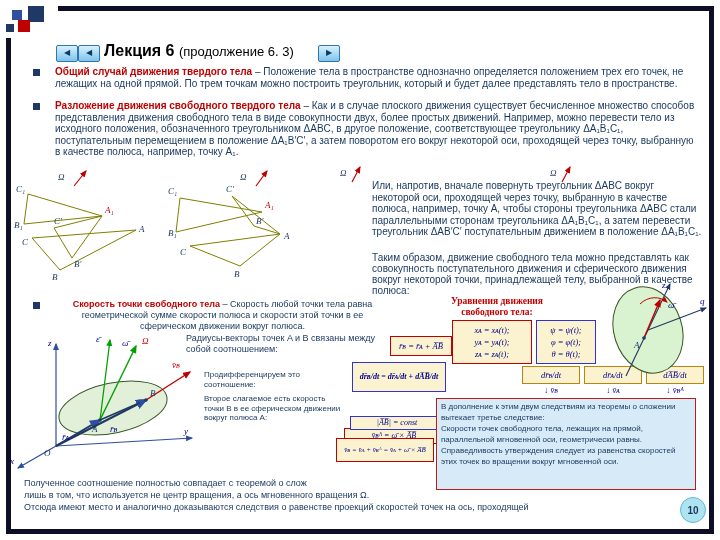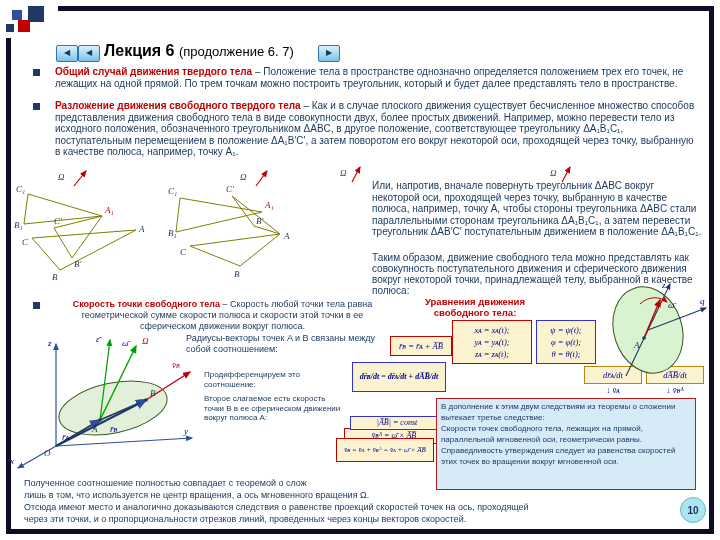--- a/index.html
+++ b/index.html
@@ -52,21 +52,21 @@
 
   <span class="sq" style="left:28px;top:6px;width:16px;height:16px;background:#1f3864;"></span>
   <span class="sq" style="left:12px;top:10px;width:10px;height:10px;background:#2e4e9e;"></span>
   <span class="sq" style="left:18px;top:20px;width:12px;height:12px;background:#c00000;"></span>
   <span class="sq" style="left:6px;top:24px;width:8px;height:8px;background:#1f3864;"></span>
 
   <div class="nav-btn" style="left:56px;top:45px;">◀</div>
   <div class="nav-btn" style="left:78px;top:45px;">◀</div>
   <div class="title-row">
     <span class="title-main">Лекция 6</span>
-    <span class="title-suffix">(продолжение 6. 7)</span>
+    <span class="title-suffix">(продолжение 6. 3)</span>
   </div>
   <div class="nav-btn" style="left:318px;top:45px;">▶</div>
 
   <span class="bullet-sq" style="left:33px;top:69px;"></span>
   <div class="para" style="left:55px;top:66px;width:642px;">
     <span class="lead">Общий случай движения твердого тела</span><span> – Положение тела в пространстве однозначно определяется положением трех его точек, не лежащих на одной прямой. По трем точкам можно построить треугольник, который и будет далее представлять тело в пространстве.</span>
   </div>
 
   <span class="bullet-sq" style="left:33px;top:103px;"></span>
   <div class="para" style="left:55px;top:100px;width:642px;">
@@ -129,21 +129,21 @@
         <marker id="F2-red" markerWidth="7" markerHeight="7" refX="5" refY="2.5" orient="auto">
           <path d="M0,0 L6,2.5 L0,5 Z" fill="#c00000"></path>
         </marker>
       </defs>
     <line x1="12" y1="20" x2="20" y2="5" stroke="#c00000" stroke-width="1.2" marker-end="url(#F2-red)"></line>
     <text x="0" y="14" class="dlbl">Ω</text>
   </svg>
 
   <div class="para" style="left:372px;top:180px;width:330px;">Или, напротив, вначале повернуть треугольник ΔABC вокруг некоторой оси, проходящей через точку, выбранную в качестве полюса, например, точку A, чтобы стороны треугольника ΔABC стали параллельными сторонам треугольника ΔA₁B₁C₁, а затем перевести треугольник ΔAB′C′ поступательным движением в положение ΔA₁B₁C₁.</div>
   <div class="para" style="left:372px;top:252px;width:330px;line-height:11px;">Таким образом, движение свободного тела можно представлять как совокупность поступательного движения и сферического движения вокруг некоторой точки, принадлежащей телу, выбранной в качестве полюса:</div>
-  <div class="eq-label" style="left:419px;top:296px;width:112px;">Уравнения движения свободного тела:</div>
+  <div class="eq-label" style="left:441px;top:296px;width:112px;font-family:Liberation Serif, serif;">Уравнения движения свободного тела:</div>
 
   <div class="fbox" style="left:452px;top:320px;width:80px;height:44px;">
     <div>xᴀ = xᴀ(t);</div>
     <div>yᴀ = yᴀ(t);</div>
     <div>zᴀ = zᴀ(t);</div>
   </div>
   <div class="fbox blue" style="left:536px;top:320px;width:60px;height:44px;">
     <div>ψ = ψ(t);</div>
     <div>φ = φ(t);</div>
     <div>θ = θ(t);</div>
@@ -158,20 +158,24 @@
   <div class="fbox" style="left:390px;top:336px;width:62px;height:20px;">r̄ʙ = r̄ᴀ + A̅B̅</div>
 
   <div class="para small" style="left:204px;top:370px;width:136px;">Продифференцируем это соотношение:</div>
   <div class="fbox blue" style="left:352px;top:362px;width:94px;height:30px;font-size:8px;font-weight:bold;">dr̄ʙ/dt = dr̄ᴀ/dt + dA̅B̅/dt</div>
 
   <div class="para small" style="left:204px;top:394px;width:138px;">Второе слагаемое есть скорость точки B в ее сферическом движении вокруг полюса A:</div>
   <div class="fbox" style="left:344px;top:396px;width:100px;height:16px;font-size:8px;margin-top:32px;">v̄ʙᴬ = ω̄ × A̅B̅</div>
   <div class="fbox blue" style="left:350px;top:416px;width:94px;height:14px;font-size:8px;">|A̅B̅| = const</div>
   <div class="fbox" style="left:336px;top:438px;width:98px;height:24px;font-size:7px;line-height:9px;">v̄ʙ = v̄ᴀ + v̄ʙᴬ = v̄ᴀ + ω̄ × A̅B̅</div>
 
+  <div class="terms-cell" style="left:522px;top:366px;">
+    <div class="fbox gold">dr̄ʙ/dt</div>
+    <div class="terms-val"><span>↓</span> <span>v̄ʙ</span></div>
+  </div>
   <div class="terms-cell" style="left:584px;top:366px;">
     <div class="fbox gold">dr̄ᴀ/dt</div>
     <div class="terms-val"><span>↓</span> <span>v̄ᴀ</span></div>
   </div>
   <div class="terms-cell" style="left:646px;top:366px;">
     <div class="fbox gold">dA̅B̅/dt</div>
     <div class="terms-val"><span>↓</span> <span>v̄ʙᴬ</span></div>
   </div>
 
   <svg style="left:8px;top:334px;" width="196" height="140" viewBox="0 0 196 140">
@@ -235,17 +239,16 @@
 
   <div class="note-box" style="left:436px;top:398px;width:260px;height:92px;">
     <p>В дополнение к этим двум следствиям из теоремы о сложении вытекает третье следствие:</p>
     <p>Скорости точек свободного тела, лежащих на прямой, параллельной мгновенной оси, геометрически равны.</p>
     <p>Справедливость утверждения следует из равенства скоростей этих точек во вращении вокруг мгновенной оси.</p>
   </div>
 
   <div class="bottom-line" style="top:489px;">лишь в том, что используется не центр вращения, а ось мгновенного вращения Ω.</div>
   <div class="bottom-line" style="top:477px;">Полученное соотношение полностью совпадает с теоремой о слож</div>
   <div class="bottom-line" style="top:501px;">Отсюда имеют место и аналогично доказываются следствия о равенстве проекций скоростей точек на ось, проходящей</div>
-  <div class="bottom-line" style="top:513px;">через эти точки, и о пропорциональности отрезков линий, проведенных через концы векторов скоростей.</div>
 
   <div class="page-circle" style="left:680px;top:497px;">10</div>
 
 </div>
 
 </body></html>

